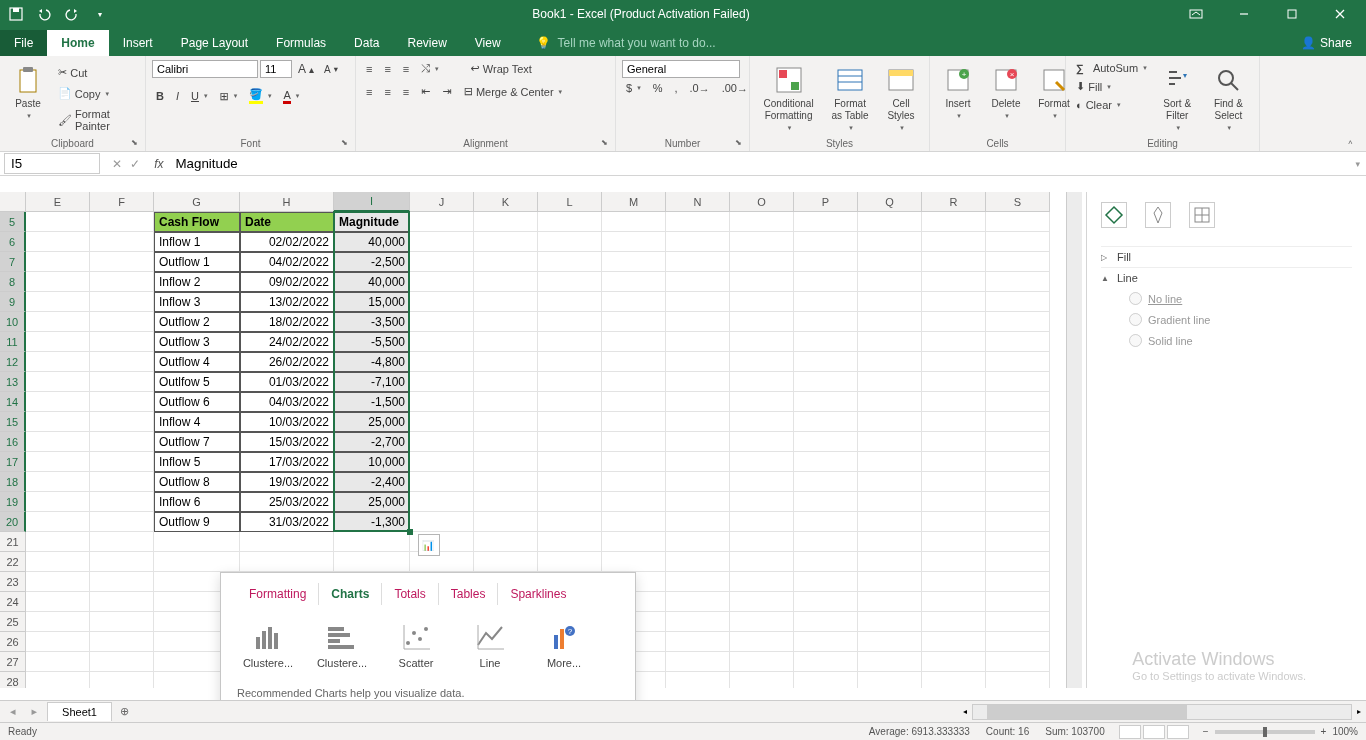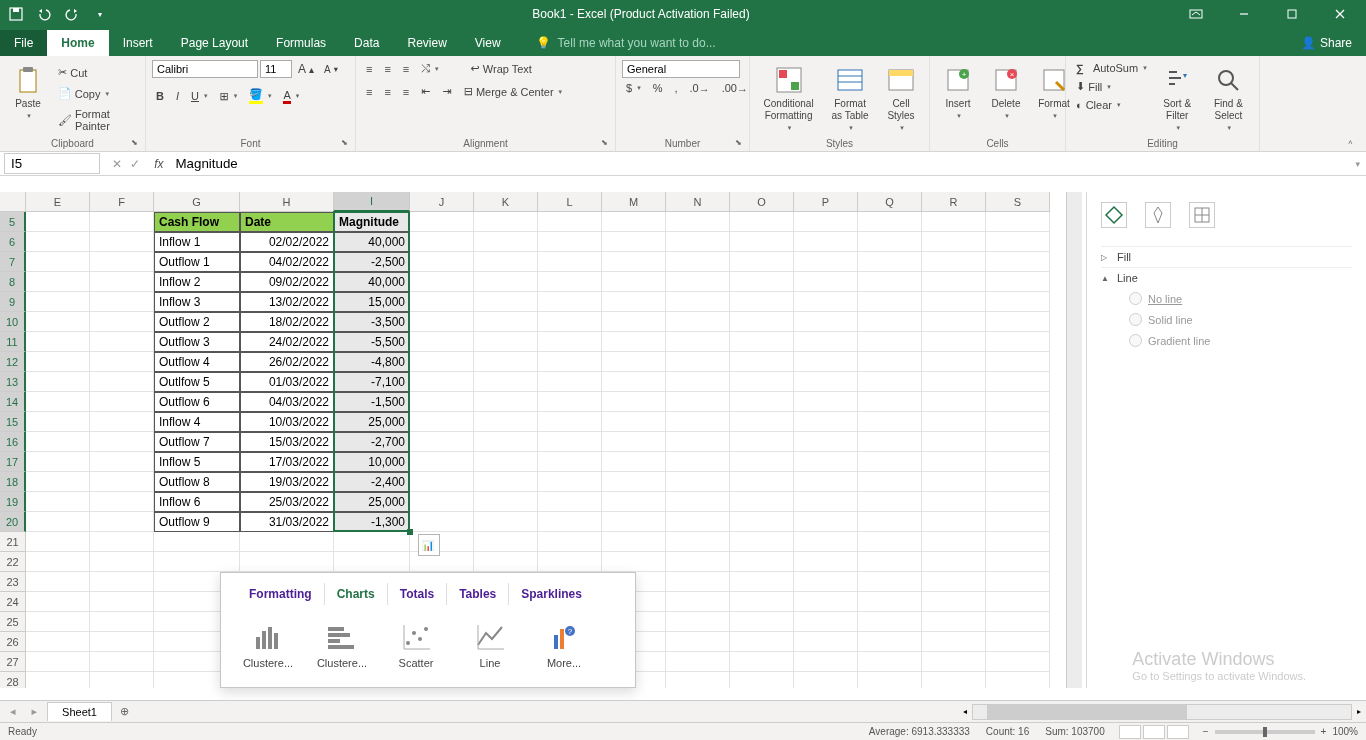--- a/index.html
+++ b/index.html
@@ -57,21 +57,21 @@
 .cell.sel-range { background: #e8e8e8; }
 .selection-border { position: absolute; border: 2px solid #217346; pointer-events: none; }
 .sel-handle { position: absolute; width: 6px; height: 6px; background: #217346; }
 
 
 .qa-btn { position: absolute; width: 22px; height: 22px; background: #fff; border: 1px solid #b5b5b5; display: flex; align-items: center; justify-content: center; cursor: pointer; font-size: 10px; }
 
 
 .qa-popup { position: absolute; background: #fff; border: 1px solid #c6c6c6; box-shadow: 0 4px 12px rgba(0,0,0,0.15); padding: 10px 16px; width: 416px; }
 .qa-tabs { display: flex; gap: 0; border-bottom: 0; margin-bottom: 10px; }
-.qa-tab { padding: 4px 12px; font-size: 12px; color: #4c1d95; cursor: pointer; border-right: 1px solid #ddd; font-weight: bold; }
+.qa-tab { padding: 4px 12px; font-size: 12px; color: #be185d; cursor: pointer; border-right: 1px solid #ddd; }
 .qa-tab:last-child { border-right: none; }
 .qa-tab.active { color: #217346; font-weight: 600; }
 .qa-items { display: flex; gap: 20px; padding: 8px 4px; }
 .qa-item { display: flex; flex-direction: column; align-items: center; font-size: 11px; color: #444; cursor: pointer; gap: 6px; width: 54px; }
 .qa-item svg { width: 32px; height: 28px; }
 .qa-desc { font-size: 11px; color: #666; margin-top: 10px; }
 
 
 .task-pane { position: absolute; top: 192px; right: 0; width: 280px; bottom: 52px; background: #fff; border-left: 1px solid #d4d4d4; padding: 10px 14px; }
 .tp-title { font-size: 17px; color: #217346; margin-bottom: 12px; display: flex; justify-content: space-between; align-items: center; }
@@ -911,20 +911,21 @@
     <div class="qa-item">
         <svg viewBox="0 0 32 28">
           <rect x="6" y="12" width="4" height="14" fill="#4472c4"></rect>
           <rect x="12" y="6" width="4" height="20" fill="#ed7d31"></rect>
           <circle cx="22" cy="8" r="5" fill="#4472c4"></circle>
           <text x="22" y="11" font-size="8" fill="#fff" text-anchor="middle">?</text>
         </svg>
         <span>More...</span>
       </div>
   </div>
+  <div class="qa-desc">Recommended Charts help you visualize data.</div>
 </div>
 
 <div class="task-pane">
   <div class="tp-icons">
     <div class="tp-icon">
         <svg width="20" height="20" viewBox="0 0 20 20">
           <path d="M10 2 L18 10 L10 18 L2 10 Z" fill="none" stroke="#217346" stroke-width="1.5"></path>
         </svg>
       </div>
     <div class="tp-icon">
@@ -947,25 +948,25 @@
   <div class="tp-section">
       <span class="arr">▲</span>
       <span>Line</span>
     </div>
   <label class="tp-radio">
       <input type="radio" disabled="" style="">
       <span style="text-decoration:underline">No line</span>
     </label>
   <label class="tp-radio">
       <input type="radio" disabled="" style="">
-      <span>Solid line</span>
+      <span>Gradient line</span>
     </label>
   <label class="tp-radio">
       <input type="radio" disabled="" style="">
-      <span>Gradient line</span>
+      <span>Solid line</span>
     </label>
 </div>
 
 <div class="sheet-tabs">
   <div class="sheet-nav">
     <span>◂</span>
     <span>▸</span>
   </div>
   <div class="sheet-tab">Sheet1</div>
   <div class="sheet-add">⊕</div>

